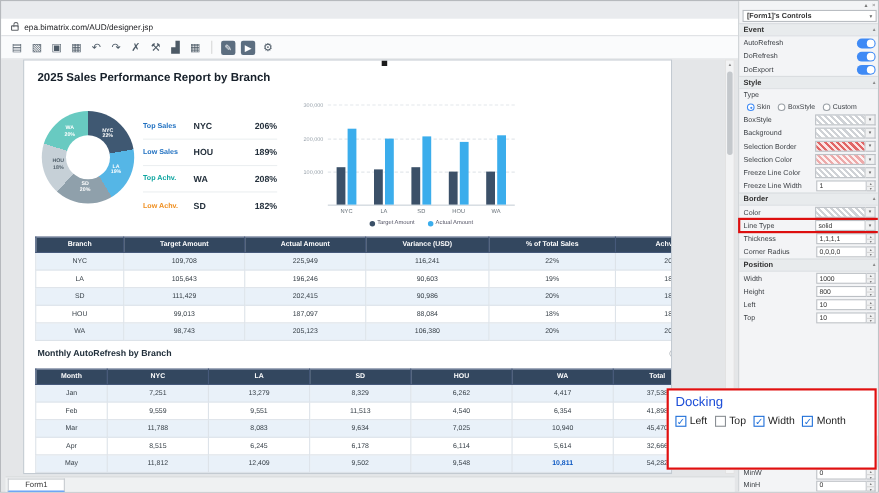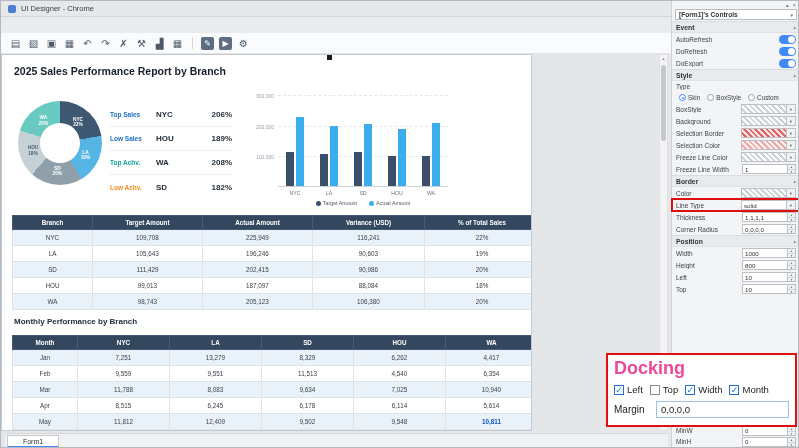--- a/index.html
+++ b/index.html
@@ -21,21 +21,21 @@
   .url{font-size:7.5px;color:#202124}
 
   
   .toolbar{position:absolute;left:0;top:32px;right:0;height:21px;background:#fafbfc;border-bottom:1px solid #e2e4e7;display:flex;align-items:center;padding:0 8px;gap:5px}
   .tb-icon{width:13px;height:13px;display:flex;align-items:center;justify-content:center;font-size:10px;color:#4d5a66;cursor:default}
   .tb-icon.dark{background:#5c6e80;color:#fff;border-radius:2px;font-size:8px}
   .tb-sep{width:1px;height:12px;background:#d8d8d8;margin:0 3px}
 
   
   .main{position:absolute;left:0;top:53px;right:0;bottom:0;background:#e4e6e8}
-  .canvas{position:absolute;left:0;top:0;width:531px;height:377px;background:#fff;border:1px solid #c3cad1;overflow:hidden}
+  .canvas{position:absolute;left:20px;top:0;width:590px;height:377px;background:#fff;border:1px solid #c3cad1;overflow:hidden}
   .handle{position:absolute;width:5px;height:5px;background:#1b1b1b;z-index:6}
   .vscroll{position:absolute;left:658px;top:0;width:9px;height:377px;background:#f2f3f4;border:1px solid #e2e2e2}
   .vthumb{position:absolute;left:1px;top:10px;width:5px;height:76px;background:#c4c8cc;border-radius:3px}
   .sarrow{position:absolute;left:0;width:7px;height:8px;font-size:4px;color:#888;text-align:center;line-height:8px}
   .tabstrip{position:absolute;left:4px;top:379px;width:663px;height:16px;background:#eff1f2;border-top:1px solid #d6d9db;display:flex;align-items:center;padding-left:2px}
   .formtab{min-width:52px;height:13px;background:#fff;border:1px solid #c6cace;border-bottom:2px solid #3f8af5;font-size:7px;color:#333;display:flex;align-items:center;justify-content:center;padding:0 6px}
 
   
   .report-title{position:absolute;left:12px;top:10px;font-size:10.5px;font-weight:bold;color:#17202a}
   .donut{position:absolute;left:16px;top:46px;width:84px;height:84px;border-radius:50%}
@@ -91,45 +91,40 @@
   .radio-row{display:flex;gap:7px;margin-left:3px}
   .radio-item{display:flex;align-items:center;gap:2px;font-size:6.3px}
   .radio{width:7px;height:7px;border:1px solid #9aa0a6;border-radius:50%;background:#fff;position:relative}
   .radio.sel{border-color:#3f8af5}
   .radio.sel::after{content:'';position:absolute;inset:1.5px;background:#3f8af5;border-radius:50%}
   .panel-bottom{position:absolute;left:670px;bottom:0;width:129px;background:#f3f4f6;border-left:1px solid #cfd3d6}
   .panel-bottom .p-row{height:11px}
 
   
   .dock-callout{position:absolute;left:605px;top:352px;width:191px;height:74px;background:#fff;border:2px solid #e01010;z-index:10;padding:3px 6px}
-  .dk-title{font-size:18px;font-weight:bold;color:#ec4899}
+  .dk-title{font-size:12px;font-weight:normal;color:#1d4ed8}
   .dk-row{display:flex;align-items:center;gap:7px;margin-top:5px}
   .dk-item{display:flex;align-items:center;gap:3px}
   .dk-box{width:10px;height:10px;border:1px solid #8a8f94;background:#fff;display:flex;align-items:center;justify-content:center;font-size:9px;font-weight:bold;color:#1e6fd9;line-height:10px}
   .dk-box.checked{border-color:#1e6fd9}
   .dk-label{font-size:9.5px;color:#222}
   .dk-margin{display:flex;align-items:center;margin-top:6px}
   .dk-margin-label{font-size:10px;color:#222;width:42px}
   .dk-margin-input{flex:1;height:17px;border:1px solid #9ec1e8;background:#fff;font-size:9.5px;color:#222;display:flex;align-items:center;padding-left:4px}
 </style>
 </head>
 <body>
 
 <div class="window">
 
-  <div class="titlebar">
-    <span class="favicon"></span>
-    <span class="tb-title">UI Designer - Chrome</span>
-    <span class="win-controls">
-      <span>–</span>
-      <span>□</span>
-      <span>×</span>
-    </span>
+
+  <div class="urlbar">
+    <span class="lock"></span>
+    <span class="url">epa.bimatrix.com/AUD/designer.jsp</span>
   </div>
-
 
   <div class="toolbar">
       <span class="tb-icon">▤</span>
       <span class="tb-icon">▧</span>
       <span class="tb-icon">▣</span>
       <span class="tb-icon">▦</span>
       <span class="tb-icon">↶</span>
       <span class="tb-icon">↷</span>
       <span class="tb-icon">✗</span>
       <span class="tb-icon">⚒</span>
@@ -296,21 +291,21 @@
               <td>WA</td>
               <td>98,743</td>
               <td>205,123</td>
               <td>106,380</td>
               <td>20%</td>
               <td>208%</td>
             </tr>
           </tbody>
         </table>
 
-      <div class="sec-title" style="top:262px">Monthly Performance by Branch</div>
+      <div class="sec-title" style="top:262px">Monthly AutoRefresh by Branch</div>
       <div class="unit" style="left:10px;top:264px;width:605px">(Unit : USD)</div>
       <table class="rtable" style="top:280px;width:605px">
           <colgroup>
             <col style="width: 65px;">
             <col style="width: 92px;">
             <col style="width: 92px;">
             <col style="width: 92px;">
             <col style="width: 92px;">
             <col style="width: 92px;">
             <col style="width: 80px;">
@@ -612,19 +607,15 @@
         </span>
         <span class="dk-item">
           <span class="dk-box checked">✓</span>
           <span class="dk-label">Width</span>
         </span>
         <span class="dk-item">
           <span class="dk-box checked">✓</span>
           <span class="dk-label">Month</span>
         </span>
       </div>
-    <div class="dk-margin">
-      <span class="dk-margin-label">Margin</span>
-      <span class="dk-margin-input">0,0,0,0</span>
-    </div>
   </div>
 
 </div>
 
 </body></html>

